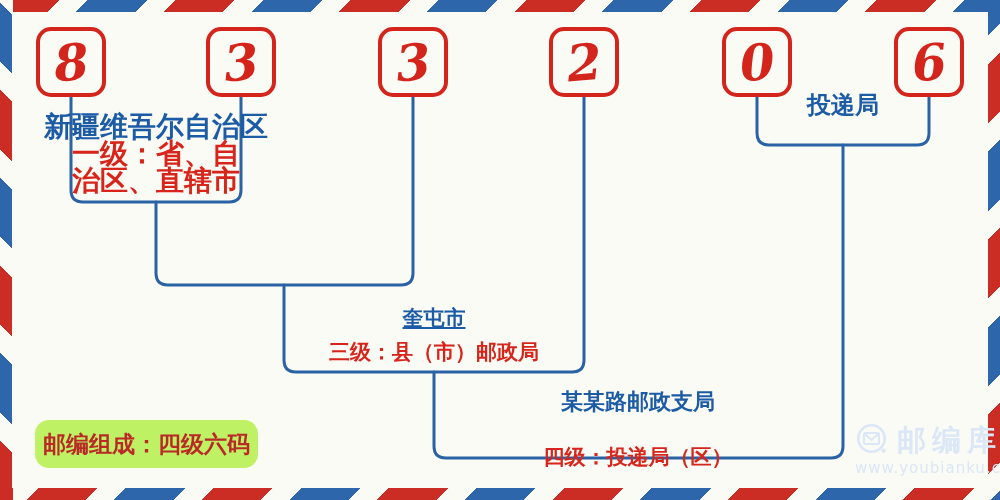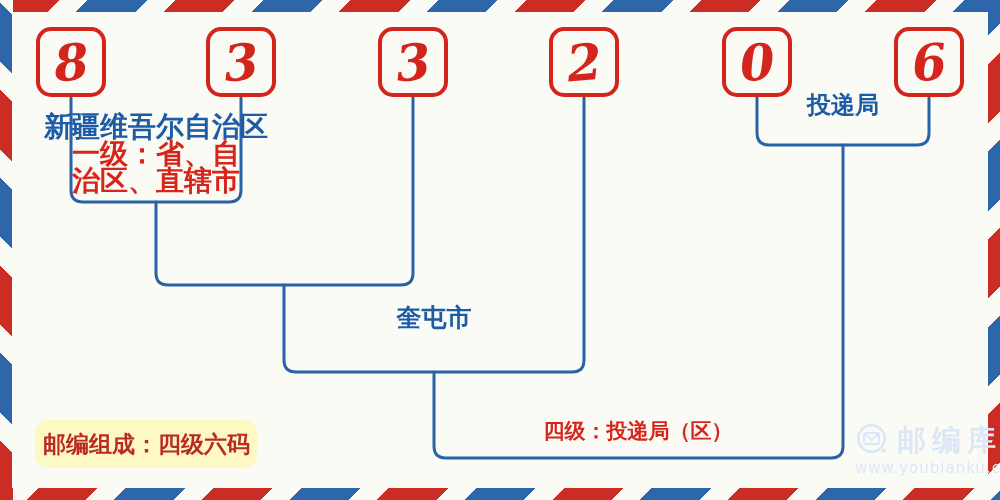--- a/index.html
+++ b/index.html
@@ -32,29 +32,29 @@
   .b1{left:36px}.b2{left:206px}.b3{left:378px}.b4{left:549px}.b5{left:722px}.b6{left:894px}
   .lv{
     position:absolute;transform:translateX(-50%);text-align:center;
     font-weight:bold;white-space:nowrap;
   }
   .name{color:#1c5ba5;}
   .desc{color:#d7251c;}
   .lv1{left:156px;top:113px;font-size:28px;line-height:27px;}
   .lv2{left:285px;top:227px;font-size:21px;line-height:28px;}
   .lv3{left:434px;top:303px;}
-  .lv3 .name{font-size:25px;line-height:30px;}
+  .lv3 .name{font-size:21px;line-height:30px;text-decoration:underline;}
   .lv3 .desc{font-size:21px;margin-top:5px;}
   .lv4{left:638px;top:389px;}
   .lv4 .name{font-size:22px;line-height:26px;}
   .lv4 .desc{font-size:21px;margin-top:28px;}
   .lv5{left:843px;top:89px;font-size:24px;}
   .badge{
     position:absolute;left:35px;top:420px;width:223px;height:48px;
-    background:#fef9c3;border-radius:14px;
+    background:#bef264;border-radius:14px;
     display:flex;align-items:center;justify-content:center;
     font-family:"DejaVu Serif","Liberation Serif",serif;
     font-weight:bold;font-size:23px;color:#b92a27;
   }
   .watermark{
     position:absolute;left:855px;top:422px;color:#dbe7f6;
   }
   .wm-row{display:flex;align-items:center;gap:6px;}
   .wm-brand{
     font-size:29px;font-weight:bold;letter-spacing:6px;line-height:34px;
@@ -98,23 +98,25 @@
   <div class="name">新疆维吾尔自治区</div>
   <div class="desc">一级：省、自</div>
   <div class="desc">治区、直辖市</div>
 </div>
 
 <div class="lv lv2">
 </div>
 
 <div class="lv lv3">
   <div class="name">奎屯市</div>
+  <div class="desc">三级：县（市）邮政局</div>
 </div>
 
 <div class="lv lv4">
+  <div class="name">某某路邮政支局</div>
   <div class="desc">四级：投递局（区）</div>
 </div>
 
 <div class="lv lv5 name">投递局</div>
 
 <div class="badge">
   <span>邮编组成：四级六码</span>
 </div>
 
 <div class="watermark">

